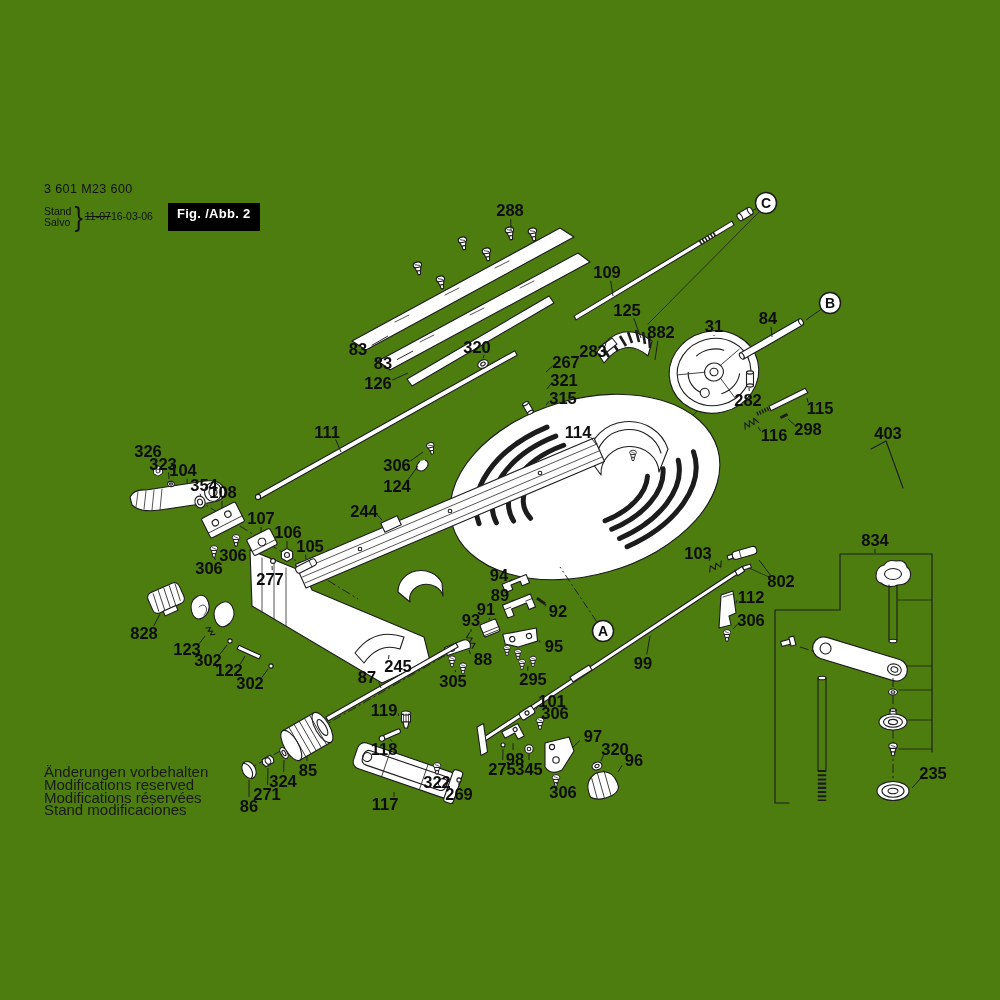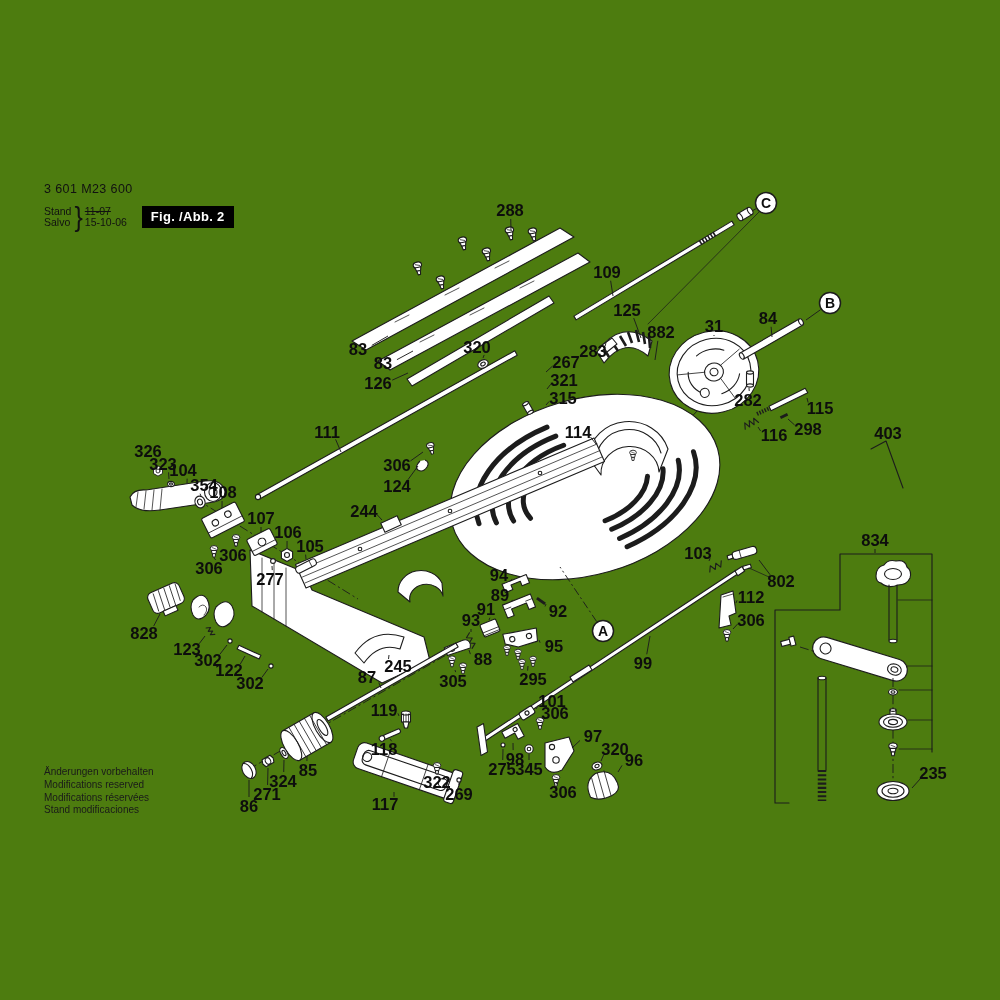--- a/index.html
+++ b/index.html
@@ -5,26 +5,26 @@
   html,body{margin:0;padding:0;background:#fff;}
   .canvas{position:relative;width:1000px;height:1000px;background:#4d7c0f;overflow:hidden;
           font-family:"Liberation Sans",sans-serif;color:#111;}
   .canvas svg{position:absolute;left:0;top:0;}
   
   .header{position:absolute;left:44px;top:182px;}
   .pn{font-size:12.5px;letter-spacing:.4px;}
   .standrow{display:flex;align-items:center;margin-top:6px;}
   .sk{display:flex;flex-direction:column;font-size:10.5px;line-height:11px;}
   .brace{font-size:25px;margin:0 2px 0 3px;transform:scaleY(1.1);font-weight:400;}
-  .sv{display:flex;flex-direction:column;font-size:10.5px;line-height:11px;}
+  .sv{display:flex;flex-direction:row;font-size:10.5px;line-height:11px;}
   .strike{text-decoration:line-through;}
   .figbox{background:#000;color:#fff;font-size:13px;font-weight:bold;
-          padding:3px 9px 4px 9px;margin-left:15px;letter-spacing:.3px;white-space:nowrap;}
+          padding:3px 9px 10px 9px;margin-left:15px;letter-spacing:.3px;white-space:nowrap;}
   
-  .footer{position:absolute;left:44px;top:766px;font-size:10px;line-height:12.8px;color:#1a1a1a;}
+  .footer{position:absolute;left:44px;top:766px;font-size:15px;line-height:12.8px;color:#1a1a1a;}
   
   .p{fill:#fff;stroke:#1c1c1c;stroke-width:1.1;stroke-linejoin:round;}
   .ln{fill:none;stroke:#1c1c1c;stroke-width:1.1;stroke-linejoin:round;stroke-linecap:round;}
   .tn{stroke-width:.75;}
   .th{stroke-width:5;}
   .dk{fill:#1c1c1c;stroke:none;}
   .dd{fill:none;stroke:#1c1c1c;stroke-width:.9;stroke-dasharray:9 3 2.2 3;}
   .lbl{font:bold 16.5px "Liberation Sans",sans-serif;fill:#0d0d0d;}
   .leader{stroke:#1c1c1c;stroke-width:.95;fill:none;}
   .refc{fill:#fff;stroke:#1c1c1c;stroke-width:1.5;}
@@ -38,21 +38,21 @@
   <div class="header">
     <div class="pn">3 601 M23 600</div>
     <div class="standrow">
       <div class="sk">
         <span>Stand</span>
         <span>Salvo</span>
       </div>
       <div class="brace">}</div>
       <div class="sv">
         <span class="strike">11-07</span>
-        <span>15-10-06</span>
+        <span>16-03-06</span>
       </div>
       <div class="figbox">Fig. /Abb. 2</div>
     </div>
   </div>
 
   <div class="footer">
     <div>Änderungen vorbehalten</div>
     <div>Modifications reserved</div>
     <div>Modifications réservées</div>
     <div>Stand modificaciones</div>

